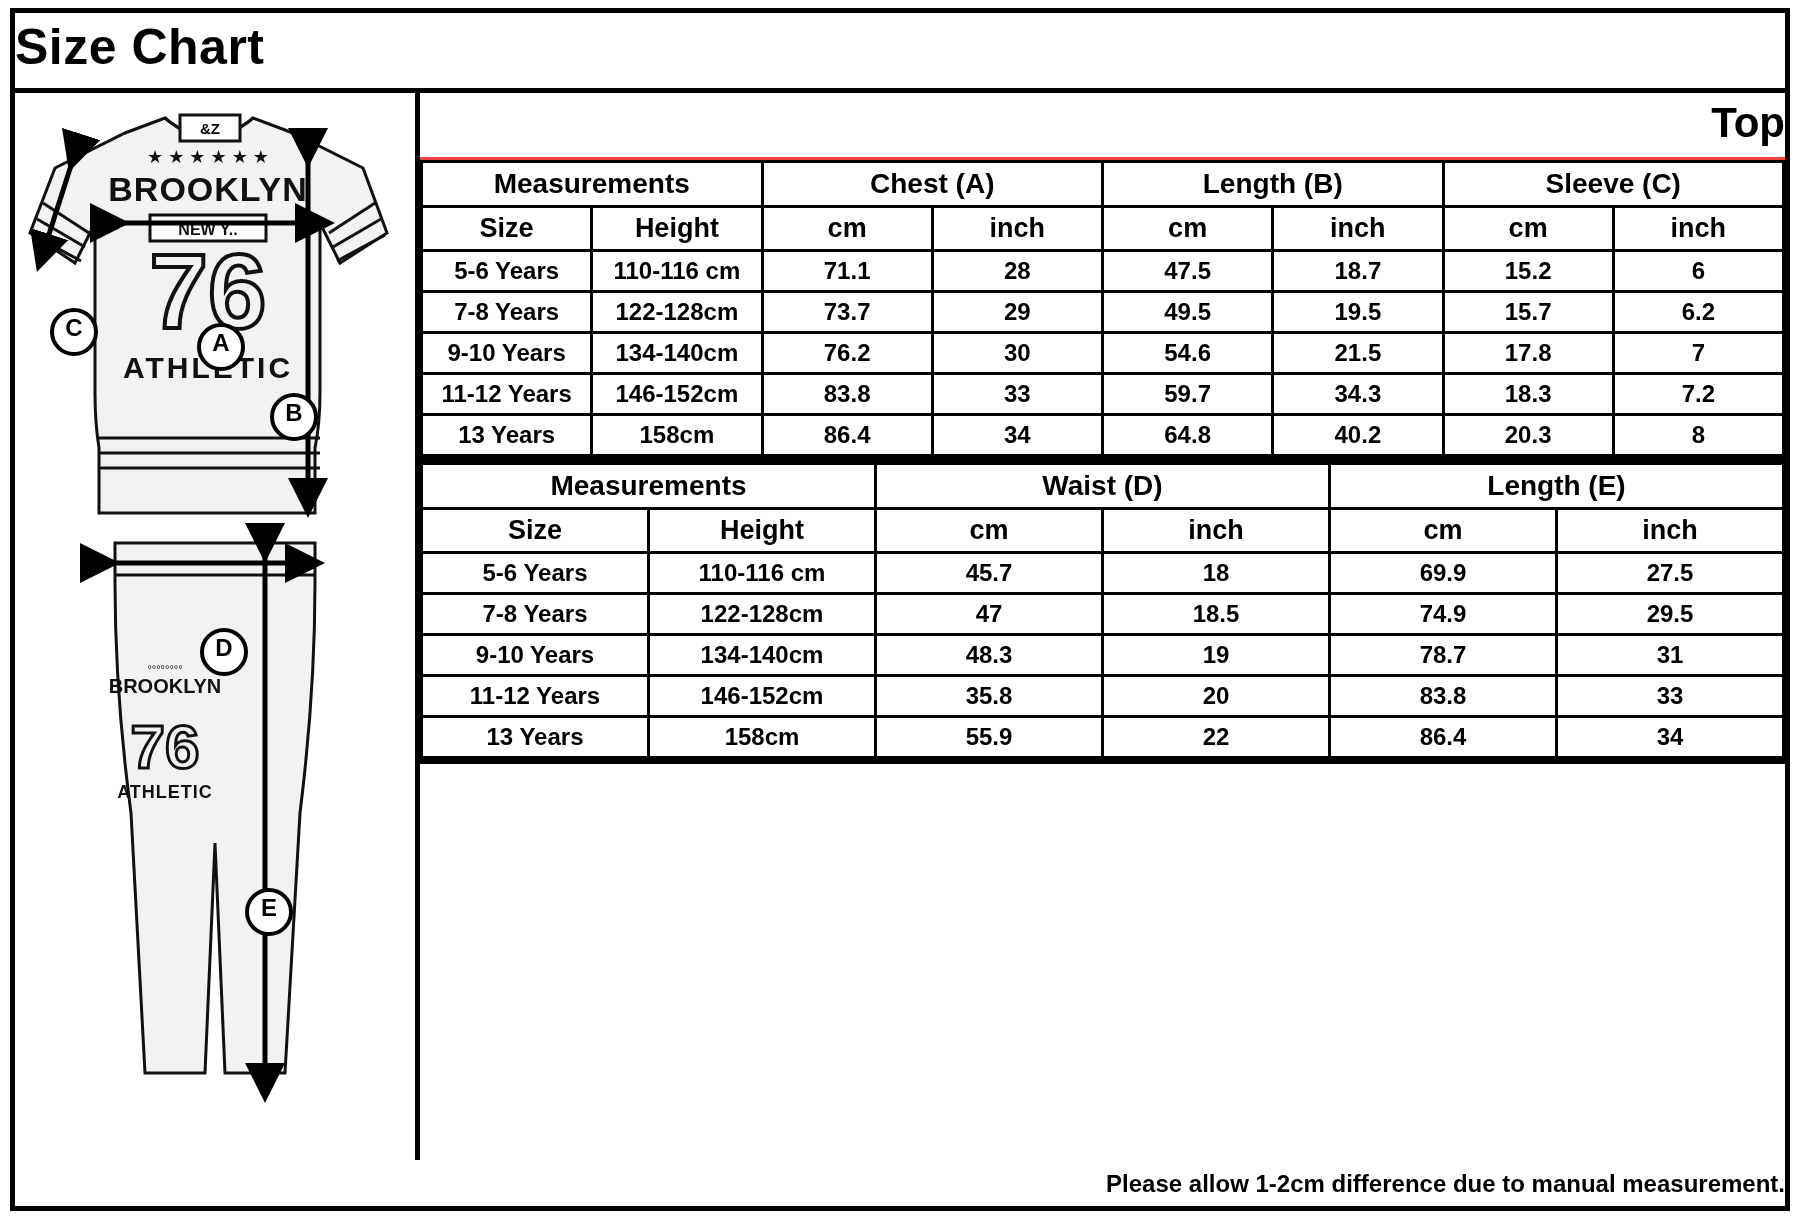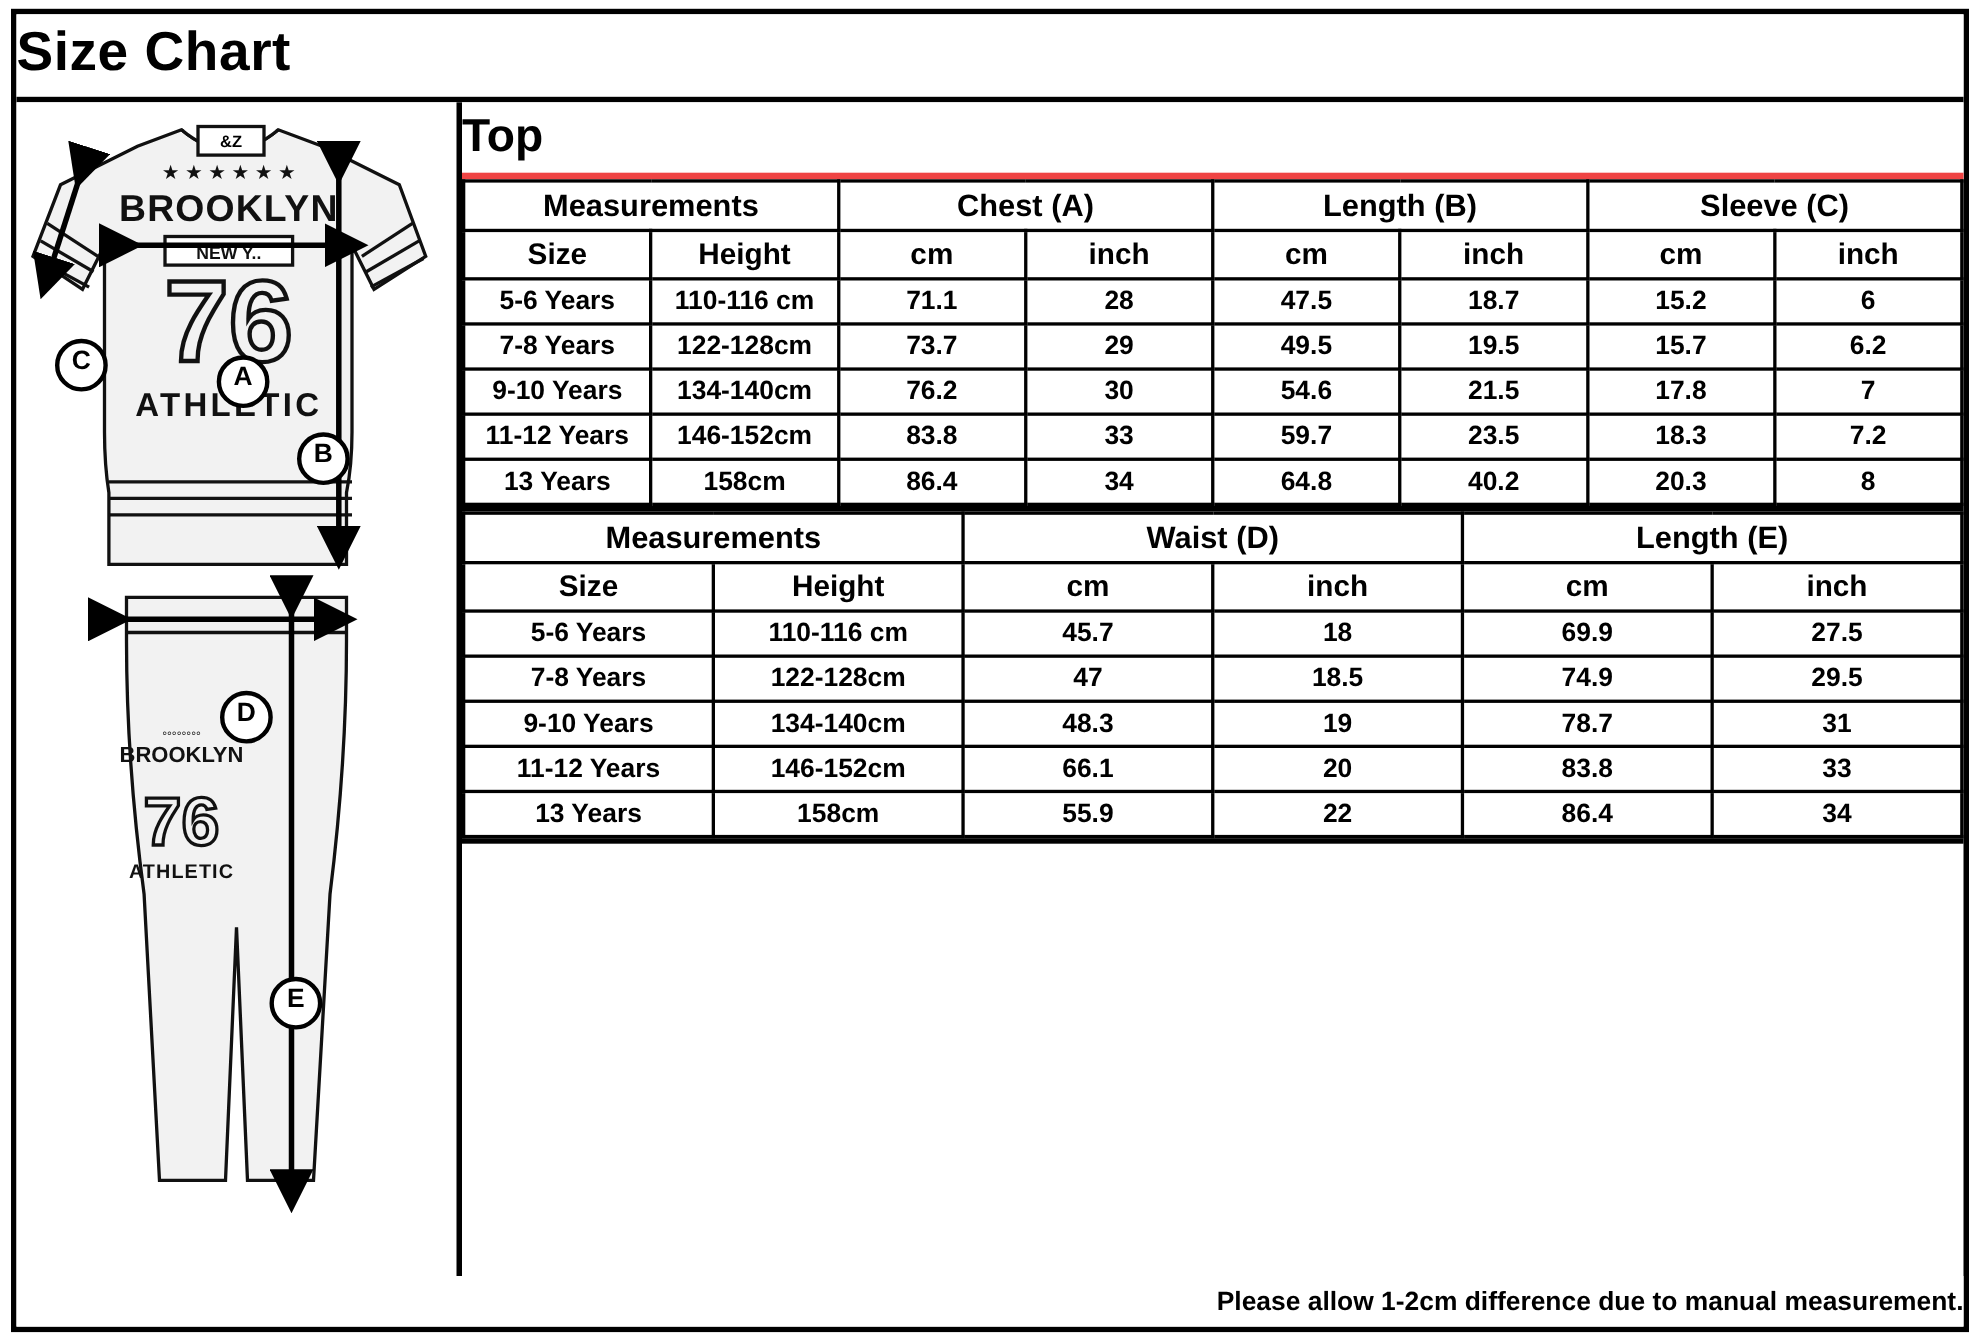--- a/index.html
+++ b/index.html
@@ -54,25 +54,25 @@
     background: #fff;
     overflow: hidden;
   }
   .tables {
     flex: 1;
     display: flex;
     flex-direction: column;
     min-width: 0;
   }
   .section-head {
-    text-align: left;
+    text-align: right;
     font-size: 42px;
     font-weight: bold;
     padding: 6px 0 10px 0;
-    border-bottom: 6px solid #ef4444;
+    border-bottom: 3px solid #ef4444;
     background: #fff;
   }
   table {
     border-collapse: collapse;
     width: 100%;
     table-layout: fixed;
   }
   table td, table th {
     border: 3px solid #000;
     text-align: center;
@@ -245,21 +245,21 @@
               <td>21.5</td>
               <td>17.8</td>
               <td>7</td>
             </tr>
             <tr>
               <td>11-12 Years</td>
               <td>146-152cm</td>
               <td>83.8</td>
               <td>33</td>
               <td>59.7</td>
-              <td>23.5</td>
+              <td>34.3</td>
               <td>18.3</td>
               <td>7.2</td>
             </tr>
             <tr>
               <td>13 Years</td>
               <td>158cm</td>
               <td>86.4</td>
               <td>34</td>
               <td>64.8</td>
               <td>40.2</td>
@@ -306,21 +306,21 @@
               <td>9-10 Years</td>
               <td>134-140cm</td>
               <td>48.3</td>
               <td>19</td>
               <td>78.7</td>
               <td>31</td>
             </tr>
             <tr>
               <td>11-12 Years</td>
               <td>146-152cm</td>
-              <td>66.1</td>
+              <td>35.8</td>
               <td>20</td>
               <td>83.8</td>
               <td>33</td>
             </tr>
             <tr>
               <td>13 Years</td>
               <td>158cm</td>
               <td>55.9</td>
               <td>22</td>
               <td>86.4</td>

